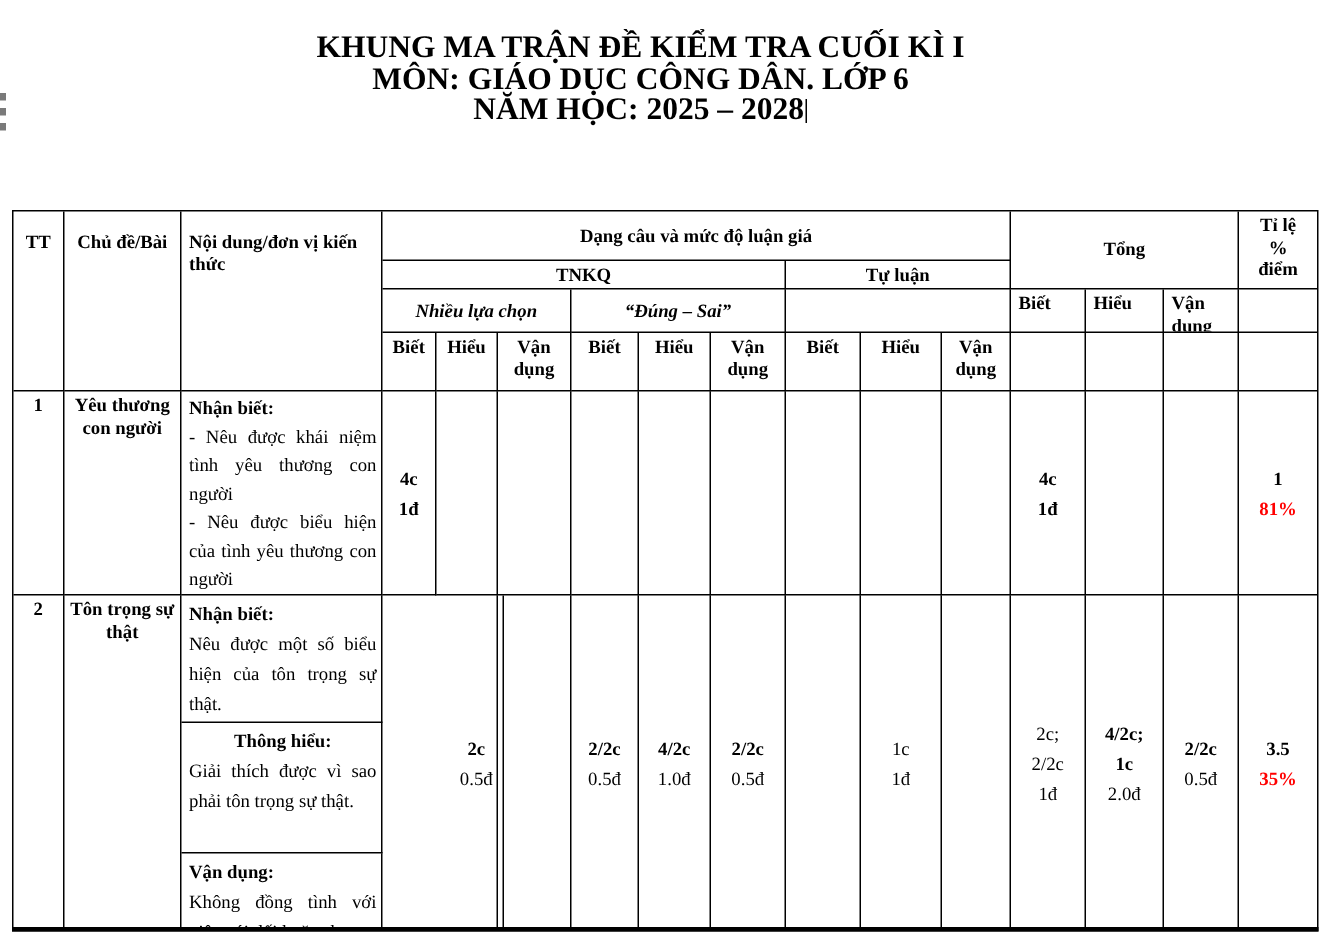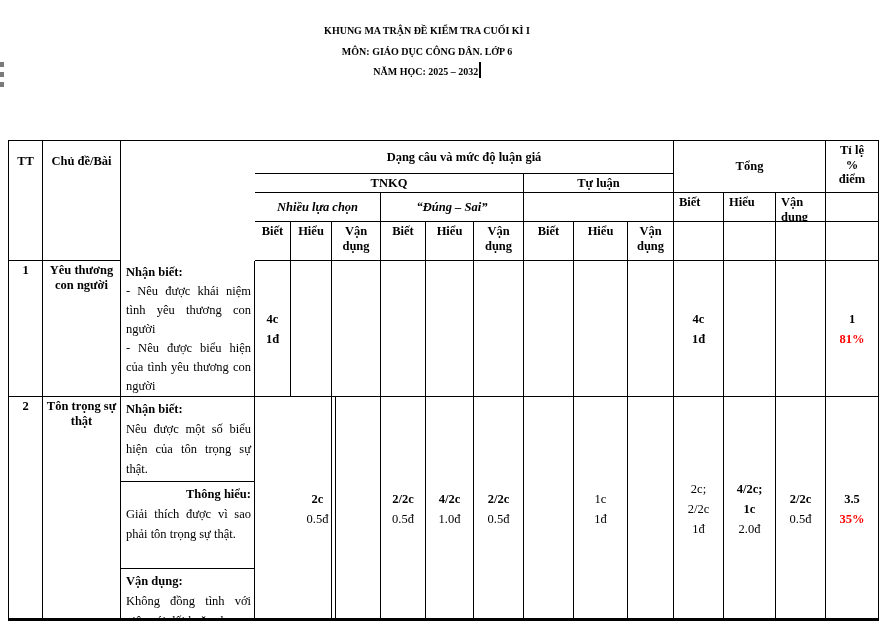--- a/index.html
+++ b/index.html
@@ -3,21 +3,21 @@
 <meta charset="utf-8">
 <style>
   html,body{margin:0;padding:0;}
   body{
     width:888px;height:629px;background:#ffffff;overflow:hidden;position:relative;
     font-family:"Liberation Serif","DejaVu Serif",serif;color:#000;
   }
   
   .title-block{
     position:absolute;left:0;top:21px;width:854px;text-align:center;
-    font-weight:bold;font-size:10px;line-height:20.5px;
+    font-weight:bold;font-size:21px;line-height:20.5px;
   }
   .caret{
     display:inline-block;width:1.5px;height:16px;background:#000;
     vertical-align:-3px;margin-left:1px;
   }
   
   .edge-mark{position:absolute;left:0;width:4px;height:5px;background:#7a7a7a;}
   
   .matrix{
     position:absolute;left:8px;top:140px;width:871px;height:481px;
@@ -47,27 +47,28 @@
 </head>
 <body>
 
 <div class="edge-mark" style="top:62px;"></div>
 <div class="edge-mark" style="top:72px;"></div>
 <div class="edge-mark" style="top:82px;"></div>
 
 <div class="title-block">
   <div>KHUNG MA TRẬN ĐỀ KIỂM TRA CUỐI KÌ I</div>
   <div>MÔN: GIÁO DỤC CÔNG DÂN. LỚP 6</div>
-  <div><span>NĂM HỌC: 2025 – 2032</span><span class="caret"></span></div>
+  <div><span>NĂM HỌC: 2025 – 2028</span><span class="caret"></span></div>
 </div>
 
 <div class="matrix">
 
   <div class="cell b ctr top" style="left:0;top:0;width:34px;height:120px;"><span>TT</span></div>
   <div class="cell b ctr top" style="left:34px;top:0;width:78px;height:120px;"><span>Chủ đề/Bài</span></div>
+  <div class="cell b top" style="left:112px;top:0;width:134px;height:120px;padding-left:5px;padding-right:3px;"><span>Nội dung/đơn vị kiến thức</span></div>
   <div class="cell b hvc" style="left:246px;top:0;width:419px;height:33px;">
       <span>Dạng câu và mức độ luận giá</span>
     </div>
   <div class="cell b hvc" style="left:665px;top:0;width:152px;height:52px;">
       <span>Tổng</span>
     </div>
   <div class="cell b ctr noR" style="left:817px;top:0;width:52px;height:52px;padding-top:2px;">
     <span class="blk">Tỉ lệ</span>
       <span class="blk">%</span>
       <span class="blk">điểm</span>
@@ -141,21 +142,21 @@
       <span class="red">81%</span>
     </div>
 
   <div class="cell b ctr noB" style="left:0;top:256px;width:34px;height:223px;padding-top:2px;"><span>2</span></div>
   <div class="cell b ctr noB" style="left:34px;top:256px;width:78px;height:223px;padding:2px 2px 0 2px;"><span>Tôn trọng sự thật</span></div>
   <div class="cell para lh20" style="left:112px;top:256px;width:134px;height:85px;">
     <span class="b blk" style="text-align:left;">Nhận biết:</span>
     <span class="blk">Nêu được một số biểu hiện của tôn trọng sự thật.</span>
   </div>
   <div class="cell para lh20" style="left:112px;top:341px;width:134px;height:87px;">
-    <span class="b blk" style="text-align:right;">Thông hiểu:</span>
+    <span class="b blk" style="text-align:center;">Thông hiểu:</span>
     <span class="blk">Giải thích được vì sao phải tôn trọng sự thật.</span>
   </div>
   <div class="cell para lh20 noB" style="left:112px;top:428px;width:134px;height:51px;">
     <span class="b blk" style="text-align:left;">Vận dụng:</span>
     <span class="blk">Không đồng tình với việc nói dối hoặc che</span>
   </div>
   <div class="cell col noB" style="left:246px;top:256px;width:36px;height:223px;margin-left:45px;">
       <span class="b">2c</span>
       <span>0.5đ</span>
     </div>

